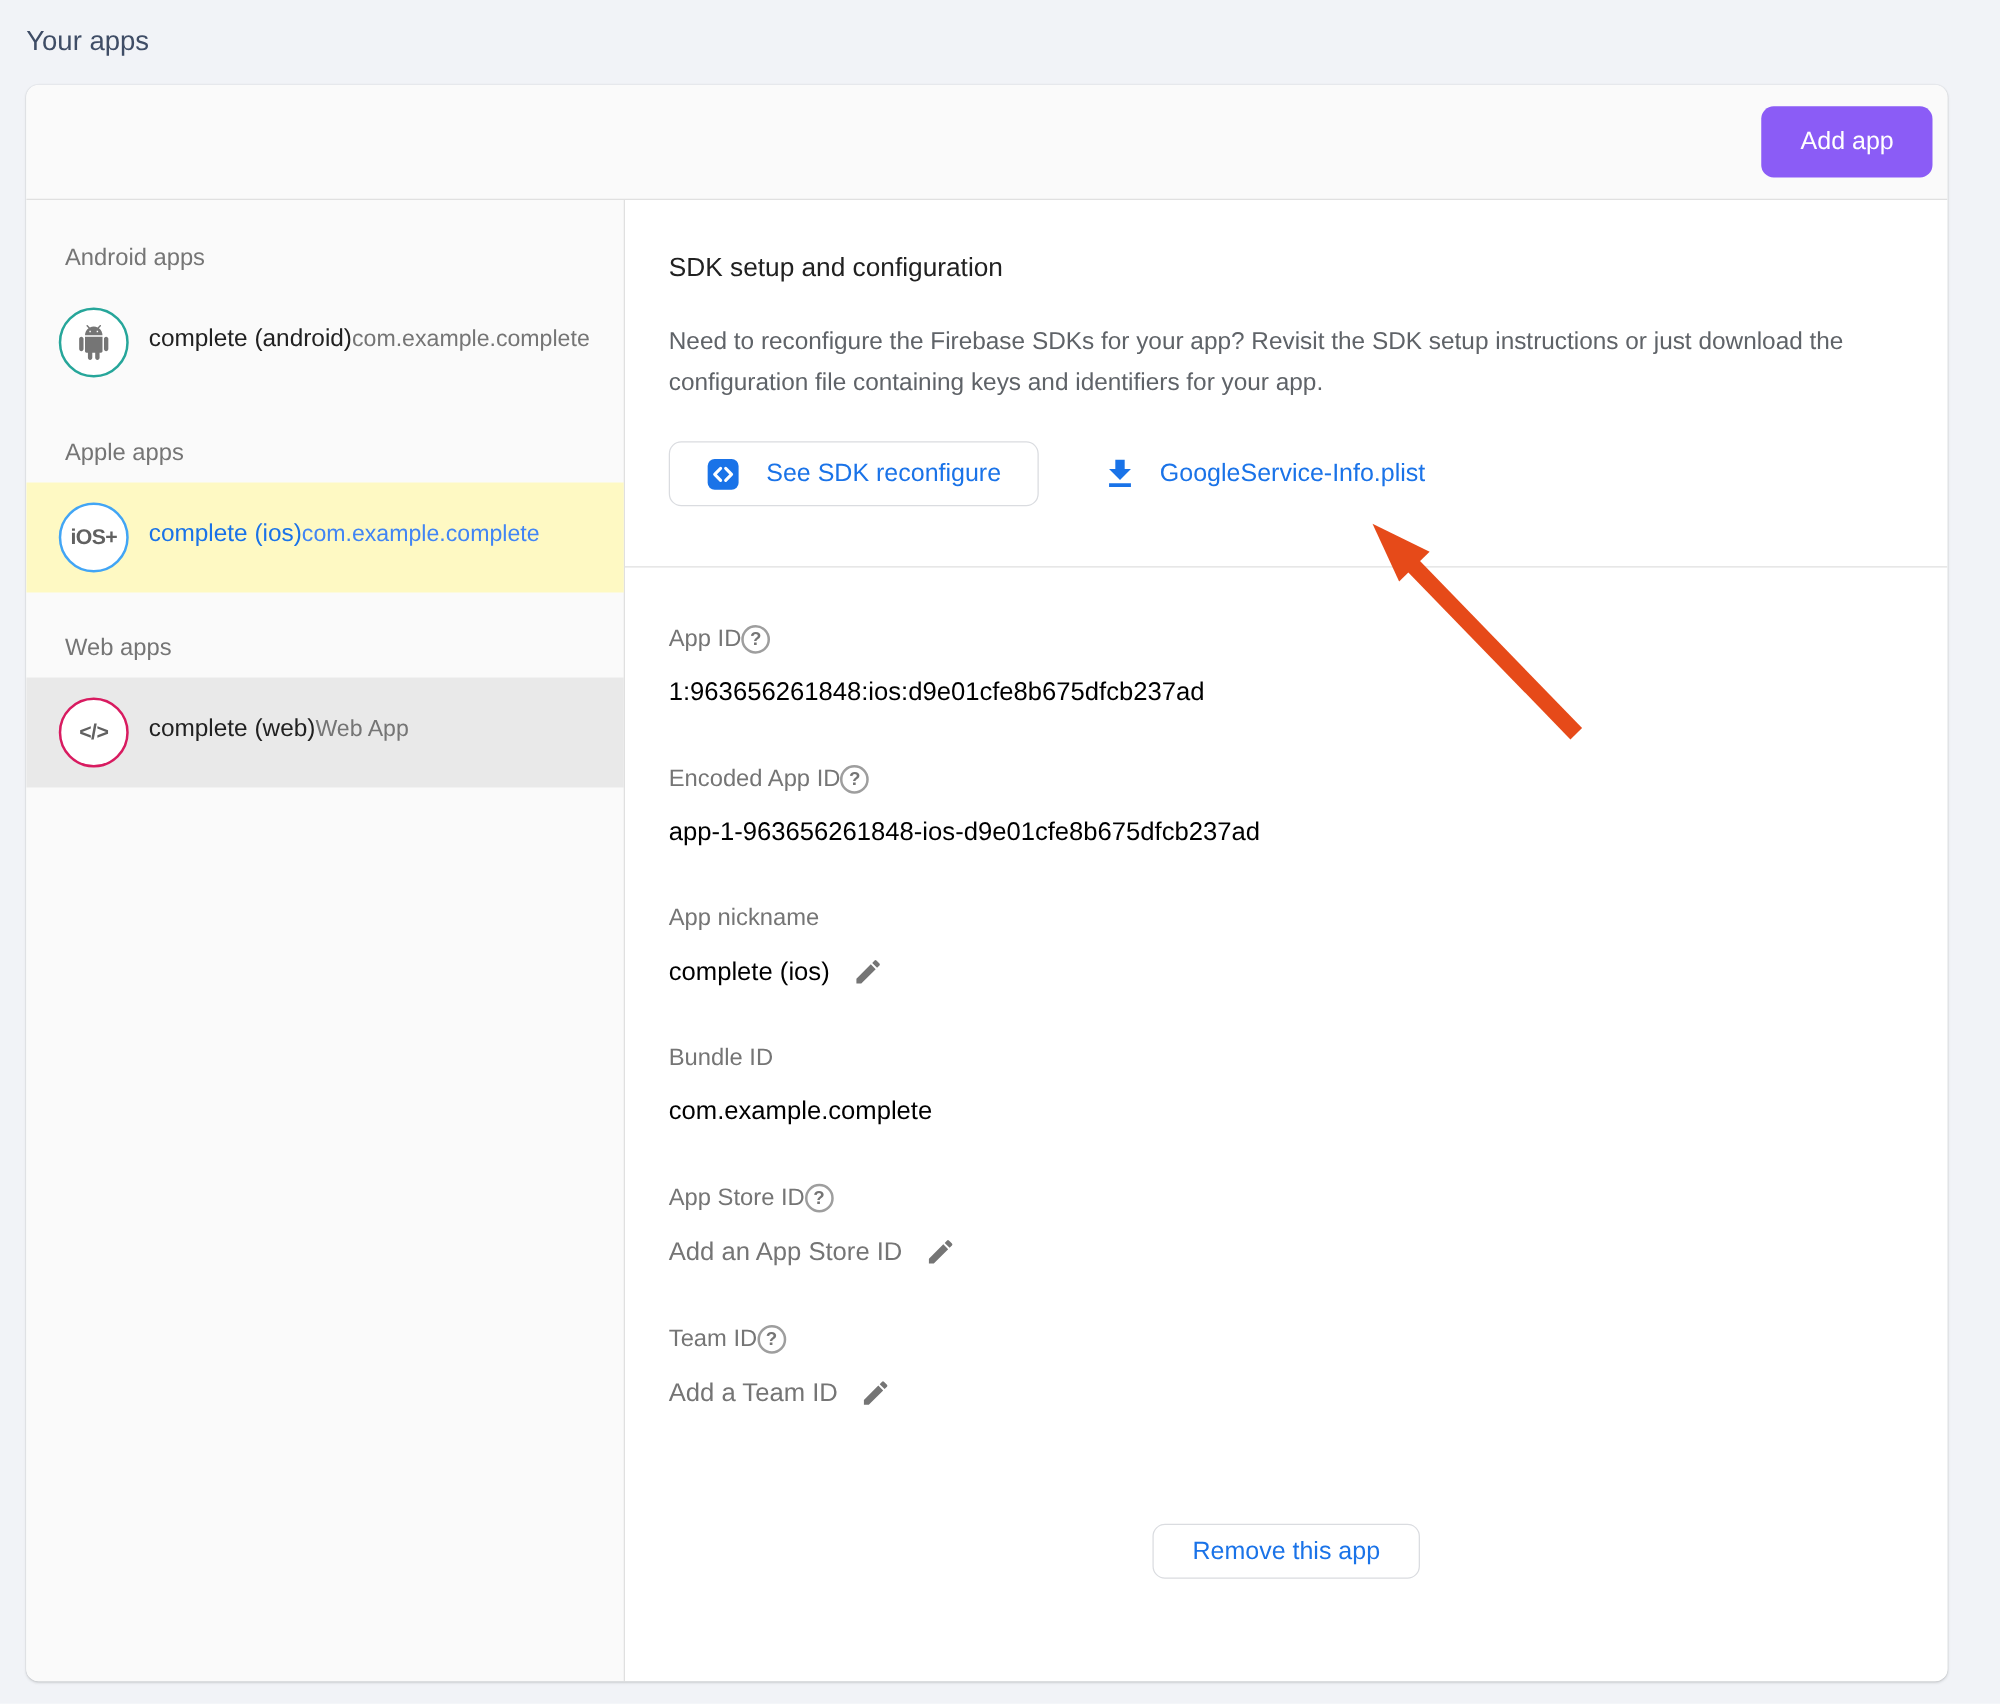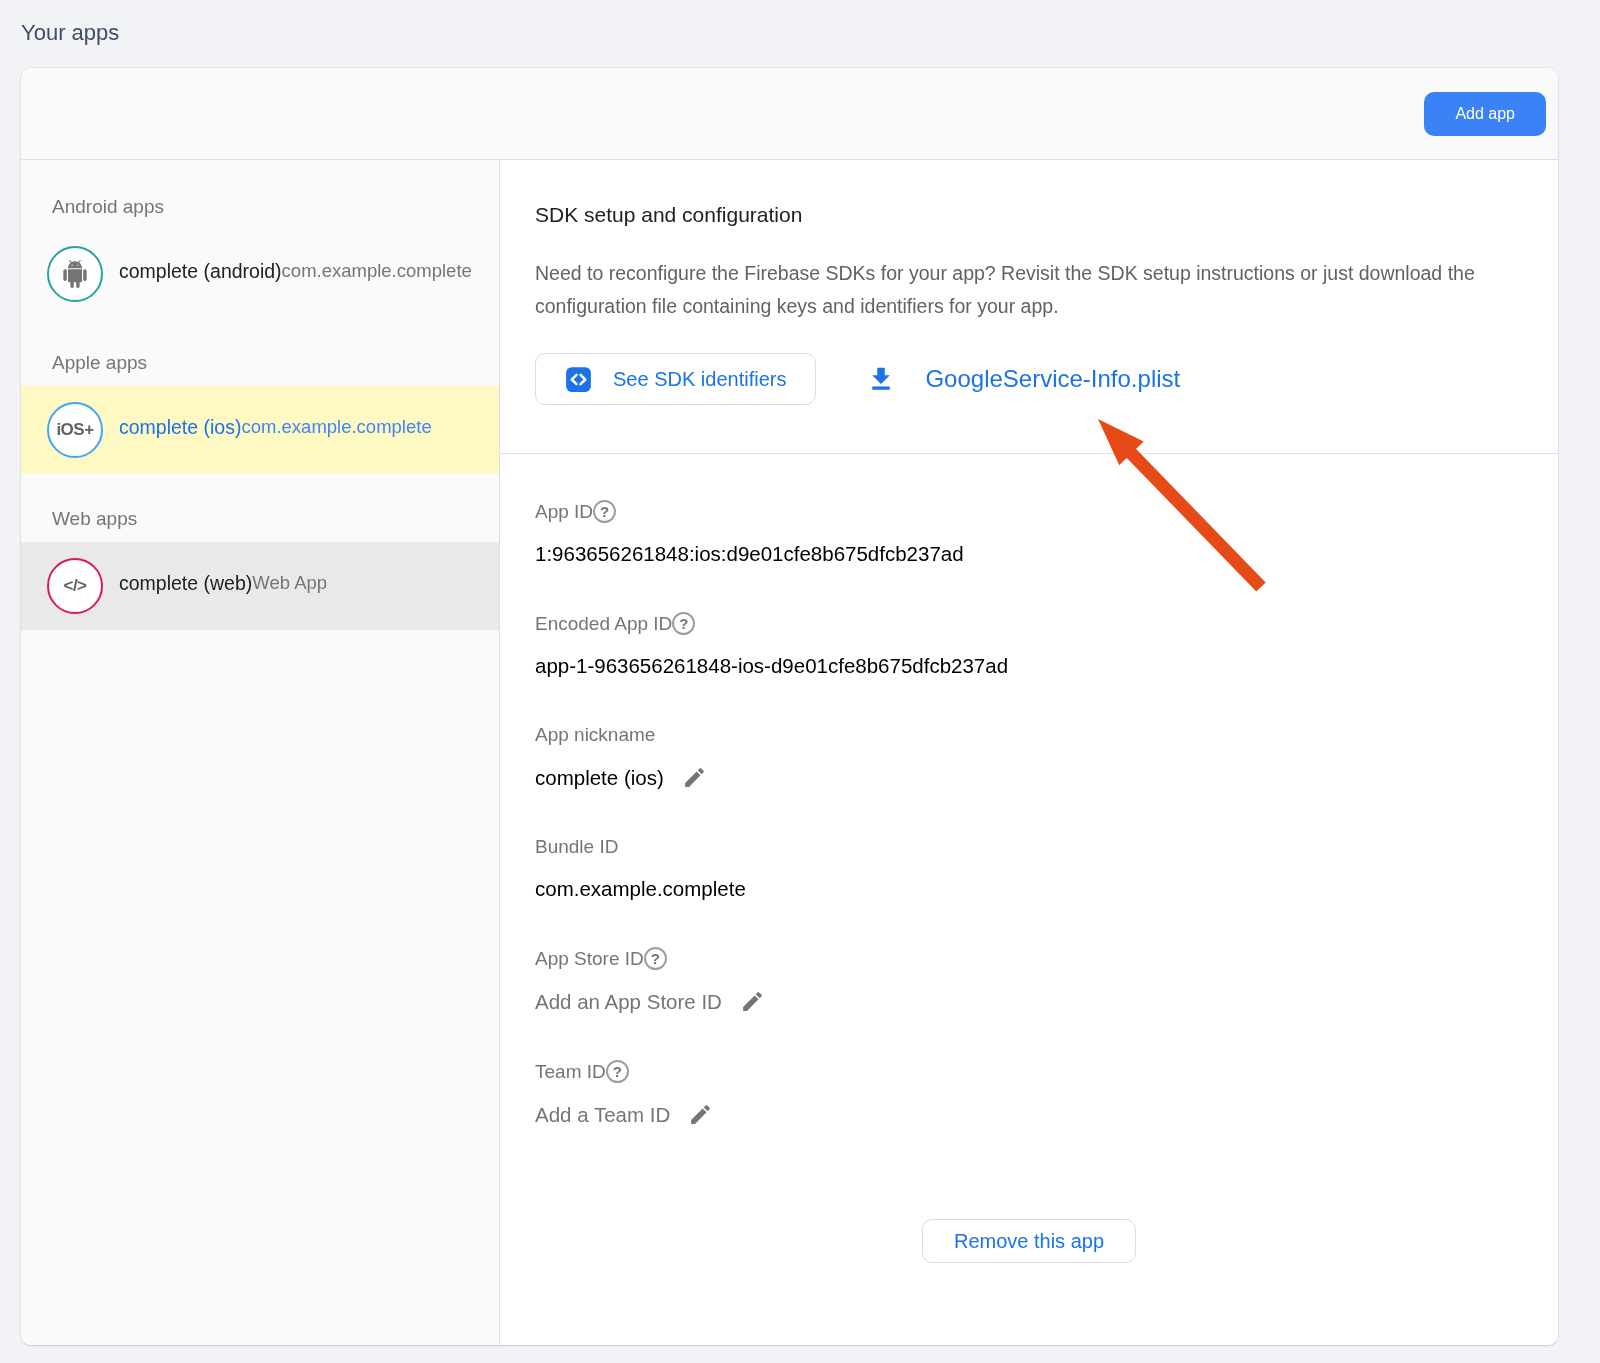--- a/index.html
+++ b/index.html
@@ -33,26 +33,26 @@
     flex: none;
     height: 92px;
     background: #fafafa;
     border-bottom: 1px solid #e0e0e0;
     display: flex;
     align-items: center;
     justify-content: flex-end;
     padding-right: 12px;
   }
   .add-app-btn {
-    height: 44px;
+    height: 57px;
     padding: 0 31px;
-    background: #3b82f6;
+    background: #8b5cf6;
     color: #fff;
     font-family: inherit;
-    font-size: 16px;
+    font-size: 20px;
     font-weight: 500;
     border: none;
     border-radius: 10px;
     cursor: pointer;
   }
   .card-body { flex: 1; display: flex; min-height: 0; }
 
   
   .sidebar {
     flex: none;
@@ -134,23 +134,23 @@
     border-radius: 10px;
     color: #1a73e8;
     font-family: inherit;
     font-size: 20px;
     font-weight: 500;
     cursor: pointer;
   }
   .download-link {
     display: flex;
     align-items: center;
-    gap: 29px;
+    gap: 17px;
     color: #1a73e8;
-    font-size: 24px;
+    font-size: 20px;
     font-weight: 500;
     text-decoration: none;
     cursor: pointer;
   }
   .main-divider { margin-top: 48px; border: none; border-top: 1px solid #e0e0e0; }
 
   .field { margin: 46px 0 0 35px; }
   .field:first-of-type { margin-top: 33px; }
   .field-label {
     display: flex;
@@ -271,21 +271,21 @@
       <p class="sdk-desc">Need to reconfigure the Firebase SDKs for your app? Revisit the SDK setup instructions or just download the configuration file containing keys and identifiers for your app.</p>
 
       <div class="sdk-actions">
         <button class="sdk-instructions-btn">
           <span style="display:flex;">
             <svg width="27" height="27" viewBox="0 0 24 24">
                 <rect x="1" y="1" width="22" height="22" rx="5" fill="#1a73e8"></rect>
                 <path d="M10.2 7.8 6 12l4.2 4.2M13.8 7.8 18 12l-4.2 4.2" stroke="#fff" stroke-width="2.2" fill="none" stroke-linecap="round" stroke-linejoin="round"></path>
               </svg>
           </span>
-          <span>See SDK identifiers</span>
+          <span>See SDK reconfigure</span>
         </button>
 
         <a class="download-link">
           <span style="display:flex;">
             <svg width="30" height="30" viewBox="0 0 24 24" fill="#1a73e8">
                 <path d="M19 9h-4V3H9v6H5l7 7 7-7zM5 18v2.5h14V18H5z"></path>
               </svg>
           </span>
           <span>GoogleService-Info.plist</span>
         </a>

